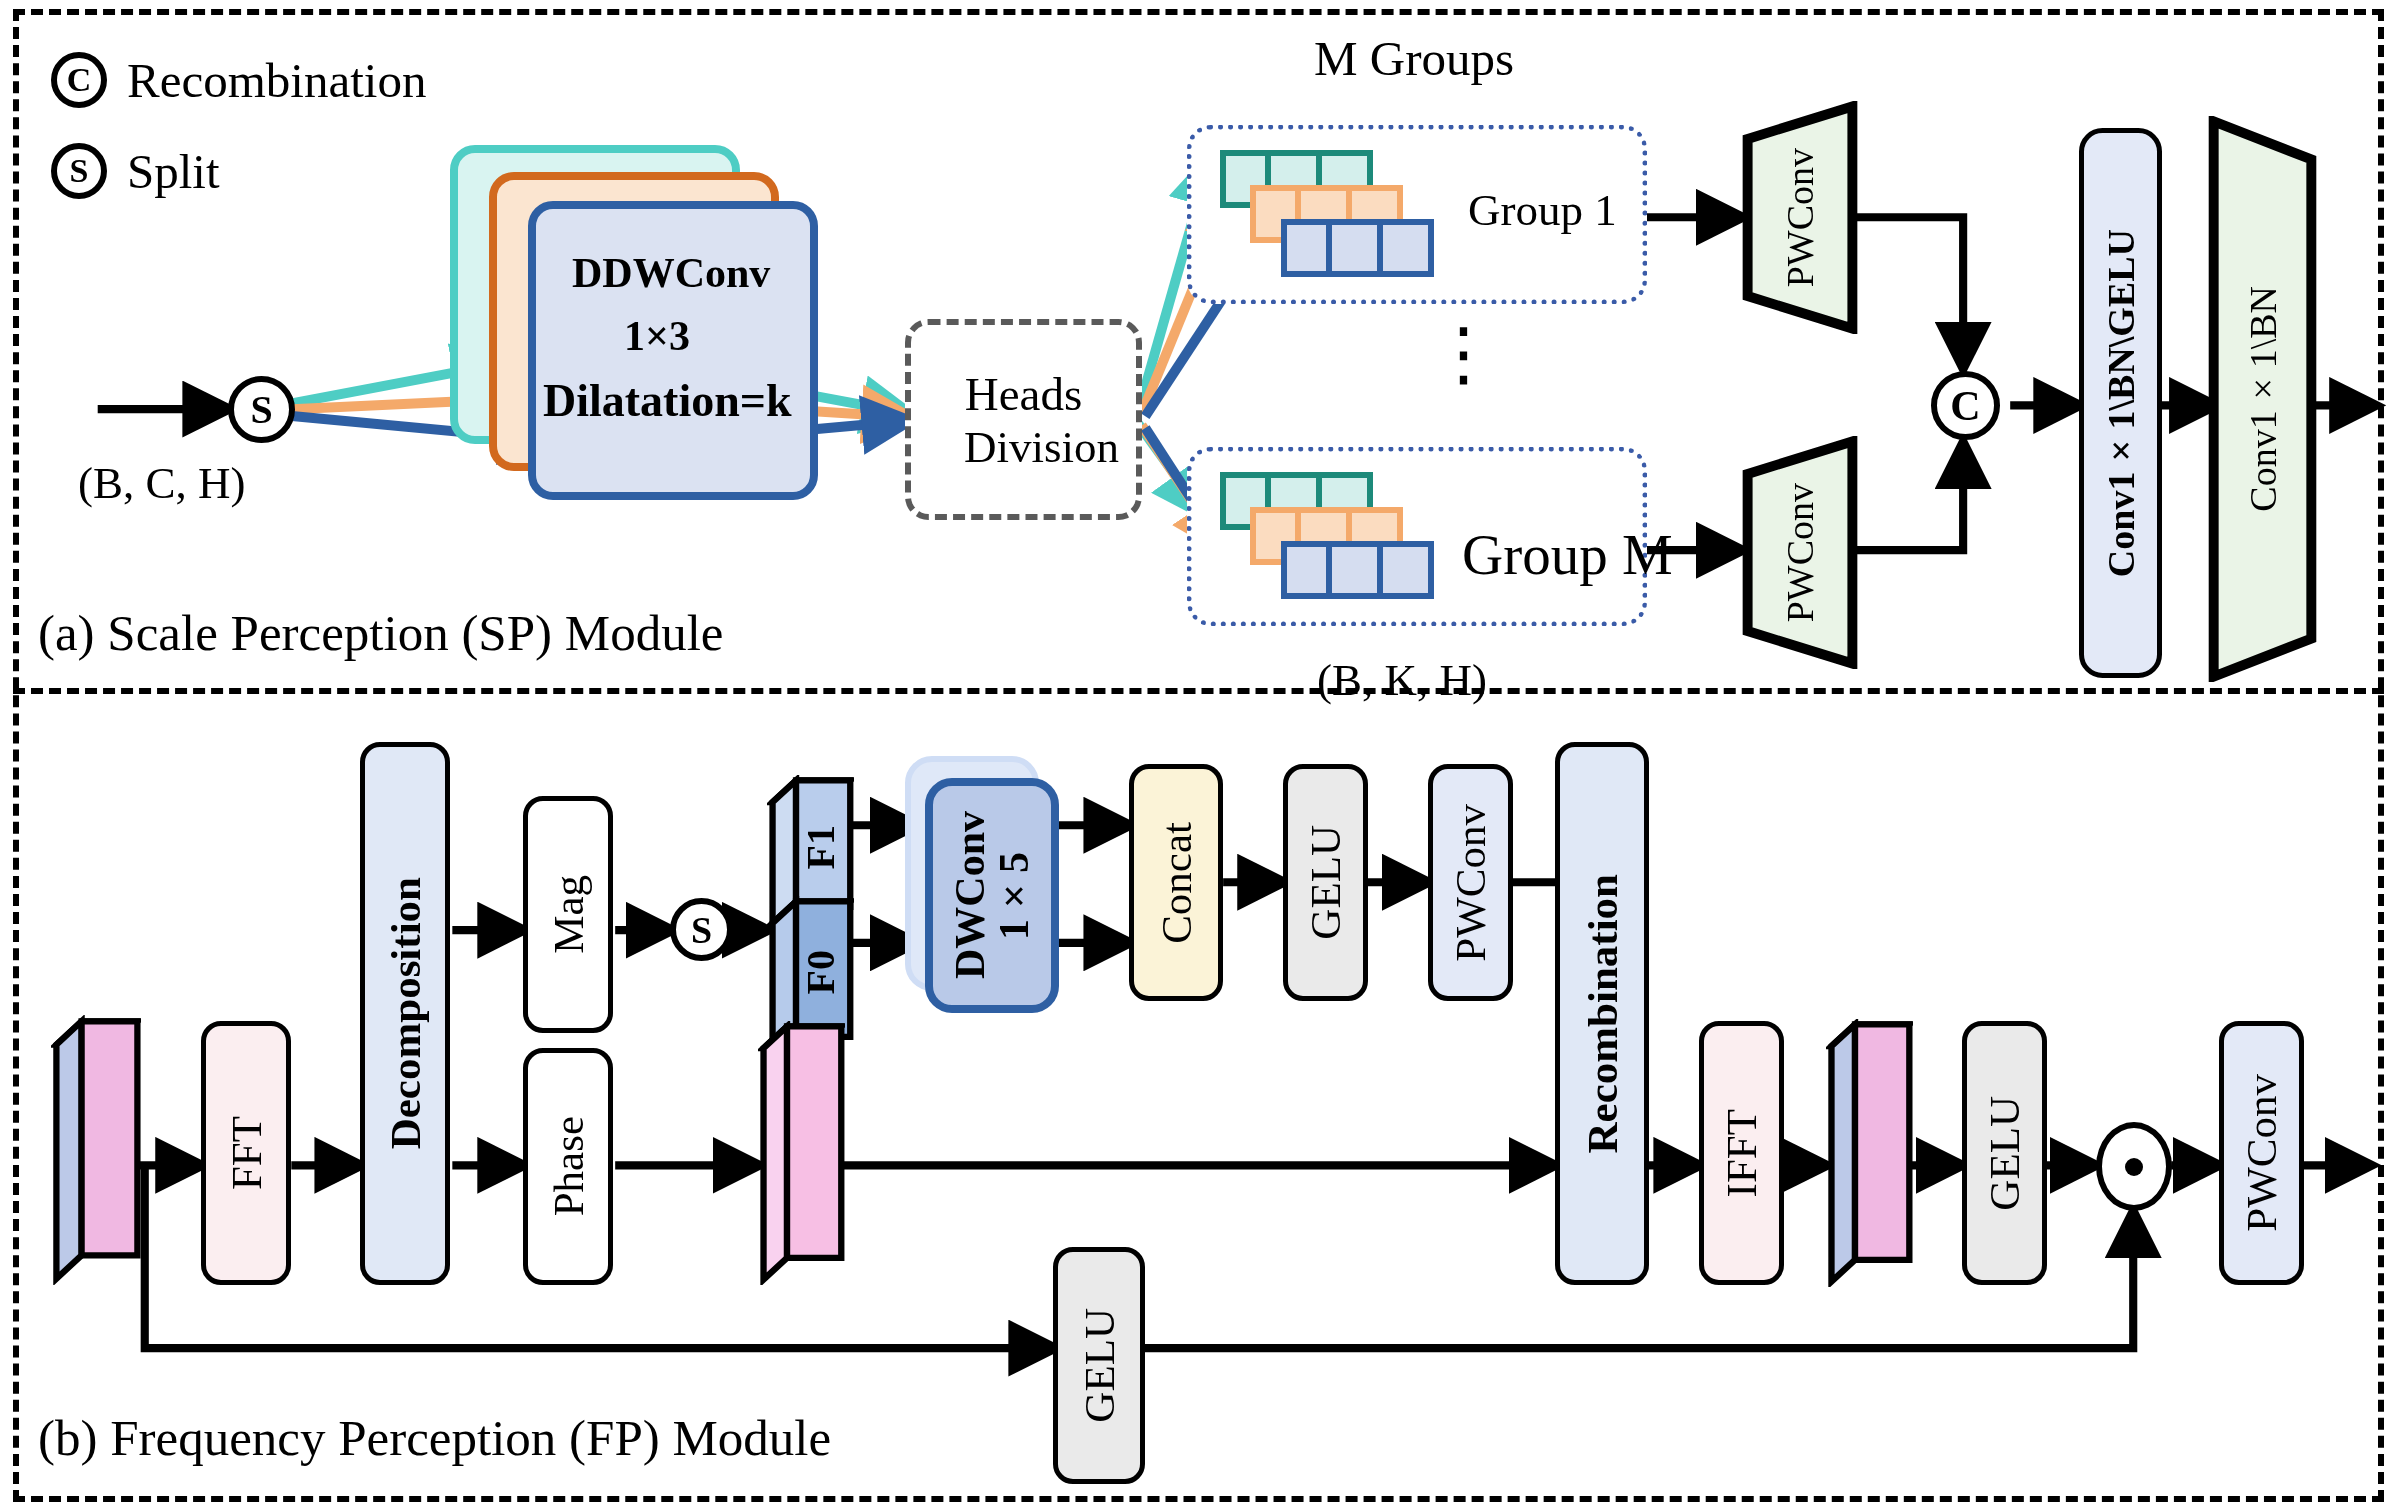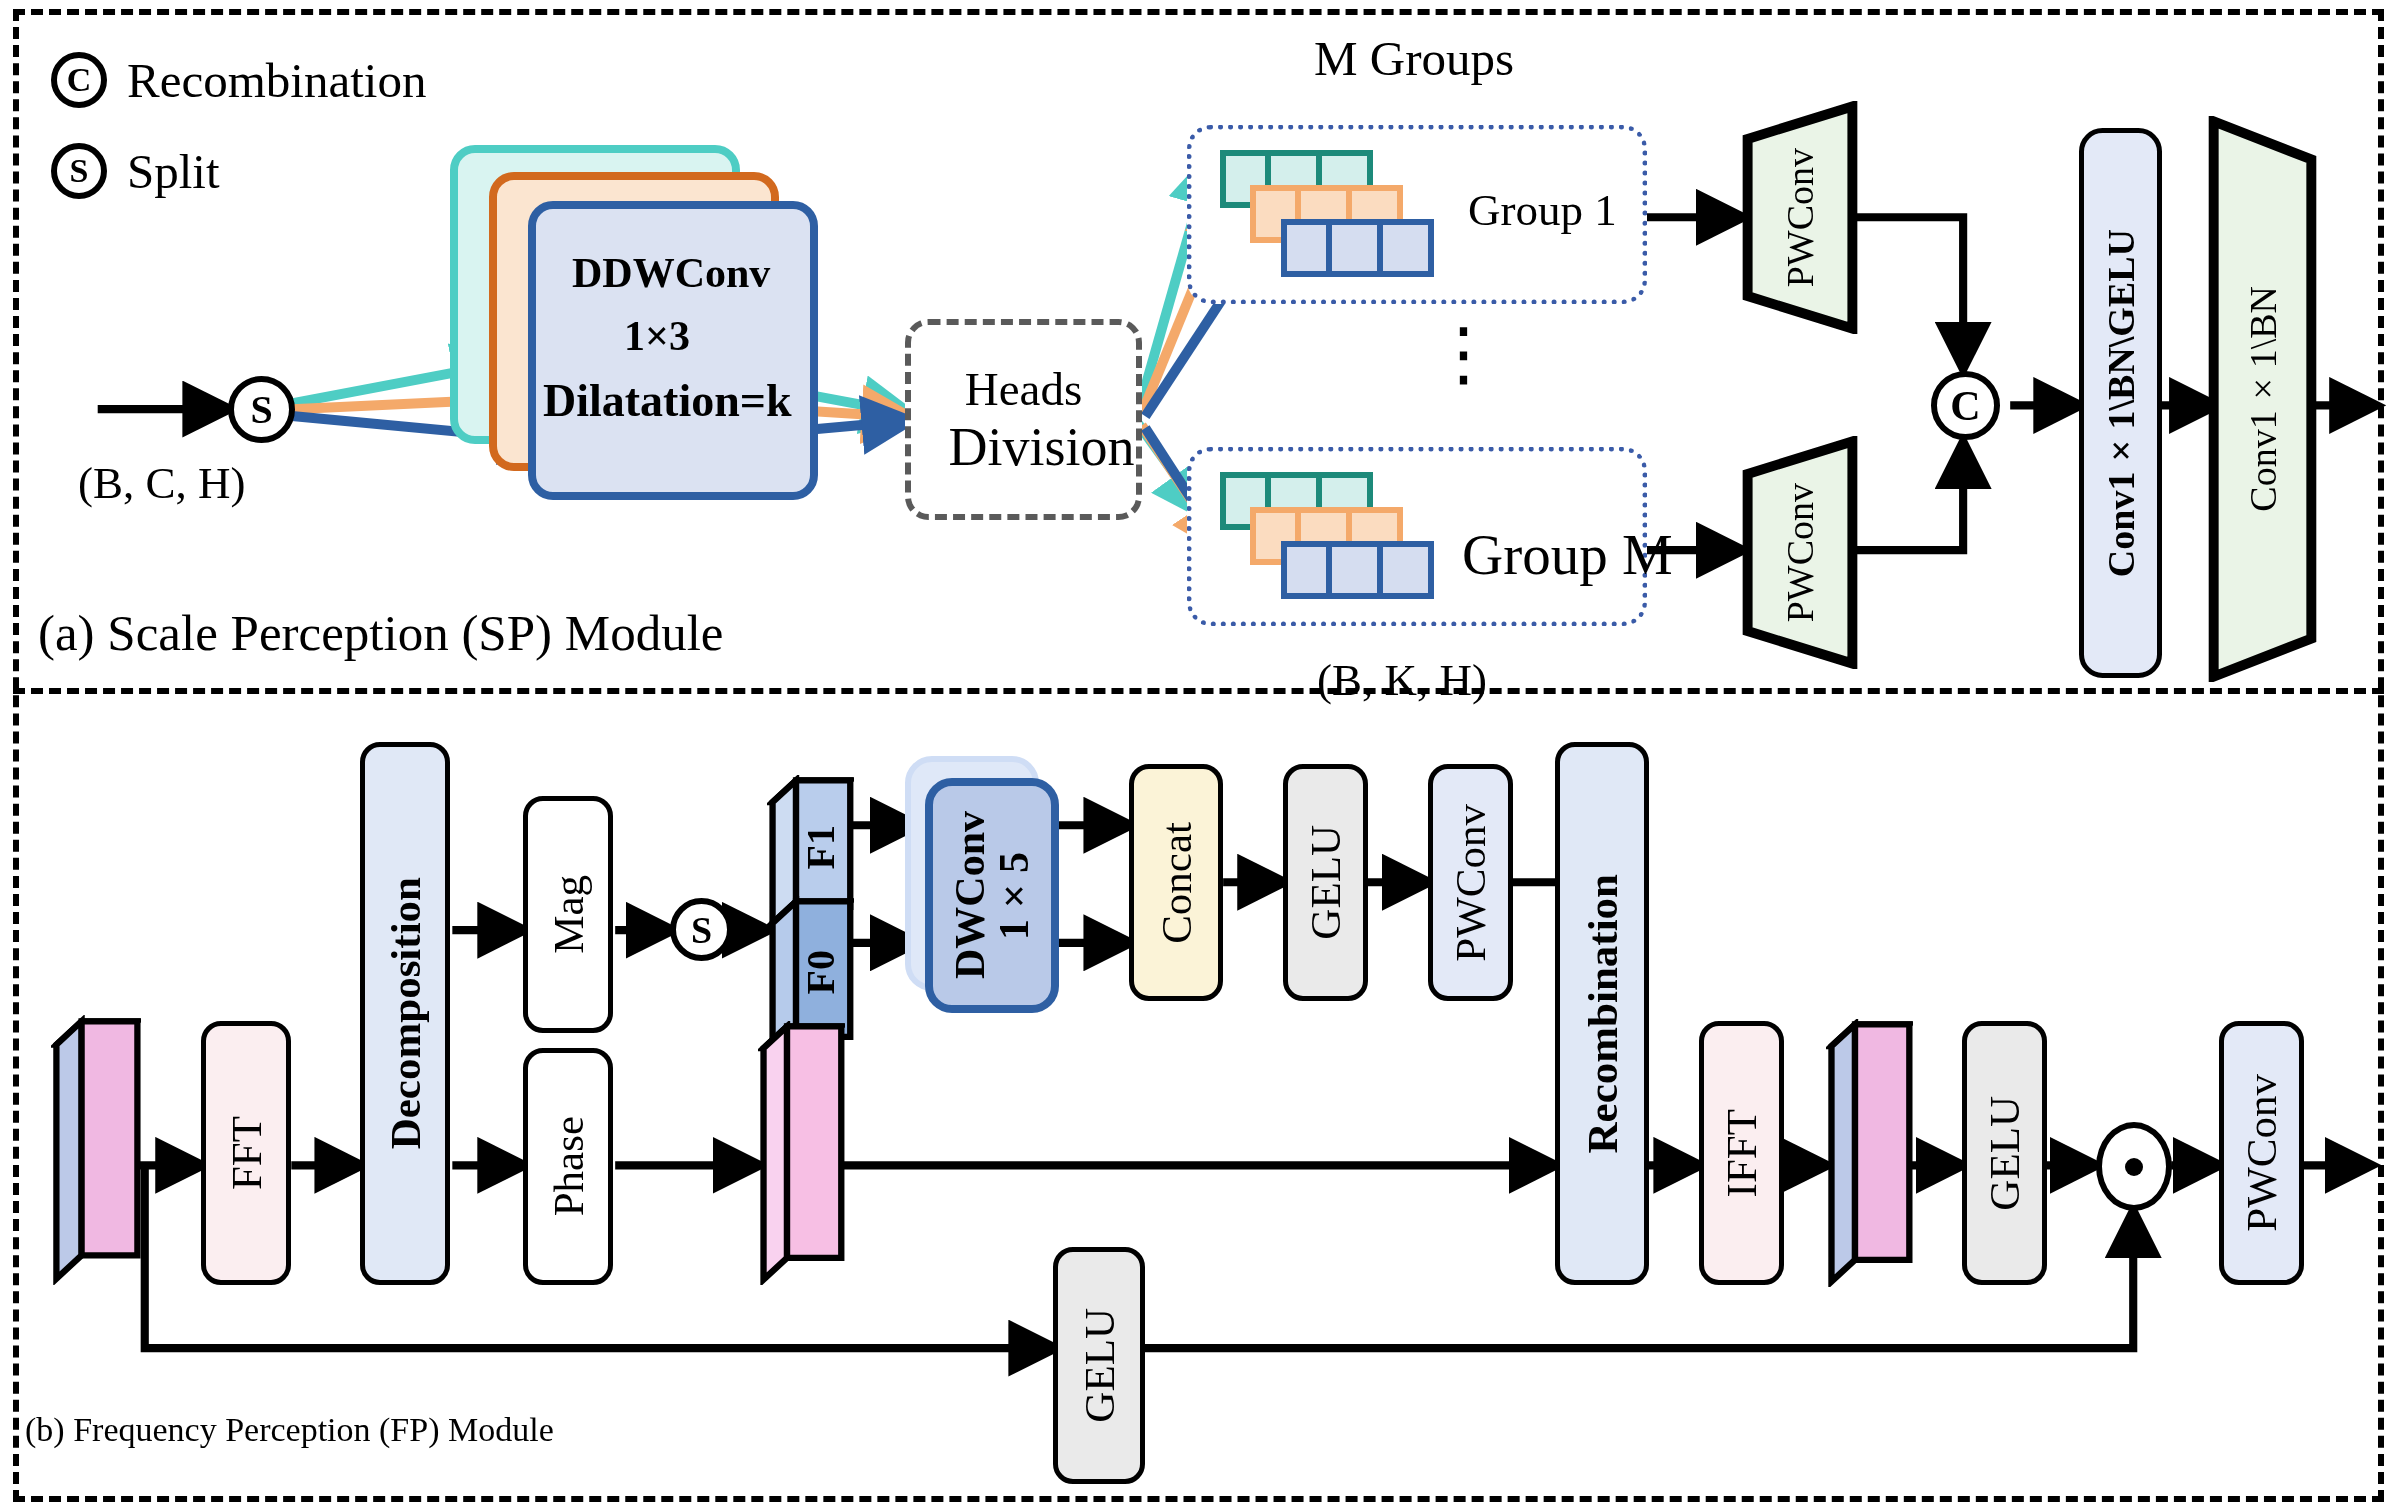--- a/index.html
+++ b/index.html
@@ -181,21 +181,21 @@
   <div class="headcard" style="left:450px;top:145px;width:290px;height:299px;border:8.1px solid #4ecdc4;background:#d9f4f1;"></div>
   <div class="headcard" style="left:489px;top:172px;width:290px;height:299px;border:8.1px solid #d2691e;background:#fbe5d0;"></div>
   <div class="headcard" style="left:528px;top:201px;width:290px;height:299px;border:8.1px solid #2e5fa3;background:#dbe2f2;
               display:flex;align-items:center;justify-content:center;flex-direction:column;"></div>
   <div class="t serif bold" style="left:572px;top:252px;font-size:42px;">DDWConv</div>
   <div class="t serif bold" style="left:624px;top:315px;font-size:42px;text-align:right;">1×3</div>
   <div class="t serif bold" style="left:543px;top:378px;font-size:46px;">Dilatation=k</div>
 
   <div class="dbox" style="left:905px;top:319px;width:237px;height:201px;flex-direction:column;">
     <div class="serif" style="font-size:47px;">Heads</div>
-    <div class="serif" style="font-size:54px;margin-left:36px;">Division</div>
+    <div class="serif" style="font-size:45px;margin-left:36px;">Division</div>
   </div>
 
   <div class="gbox" style="left:1187px;top:125px;width:460px;height:179px;"></div>
   <div class="cells" style="left:1220px;top:150px;">
     <i style="width:51px;height:58px;background:#d4efec;border:6.3px solid #1d8a7a;"></i>
     <i style="width:51px;height:58px;background:#d4efec;border:6.3px solid #1d8a7a;border-left:none;"></i>
     <i style="width:51px;height:58px;background:#d4efec;border:6.3px solid #1d8a7a;border-left:none;"></i>
   </div>
   <div class="cells" style="left:1250px;top:185px;">
     <i style="width:51px;height:58px;background:#fbdcc0;border:6.3px solid #f4a96a;"></i>
@@ -371,16 +371,16 @@
   </div>
 
   <div class="rbox" style="left:2219px;top:1021px;width:85px;height:264px;background:#e3e9f7;">
     <span class="vtext serif" style="font-size:43px;">PWConv</span>
   </div>
 
   <div class="rbox" style="left:1053px;top:1247px;width:92px;height:237px;background:#eaeaea;">
     <span class="vtext serif" style="font-size:43px;">GELU</span>
   </div>
 
-  <div class="t serif" style="left:25px;top:1413px;font-size:34px;">(b) Frequency Perception (FP) Module</div>
+  <div class="t serif" style="left:38px;top:1413px;font-size:51px;">(b) Frequency Perception (FP) Module</div>
 
 </div>
 
 
 </body></html>

